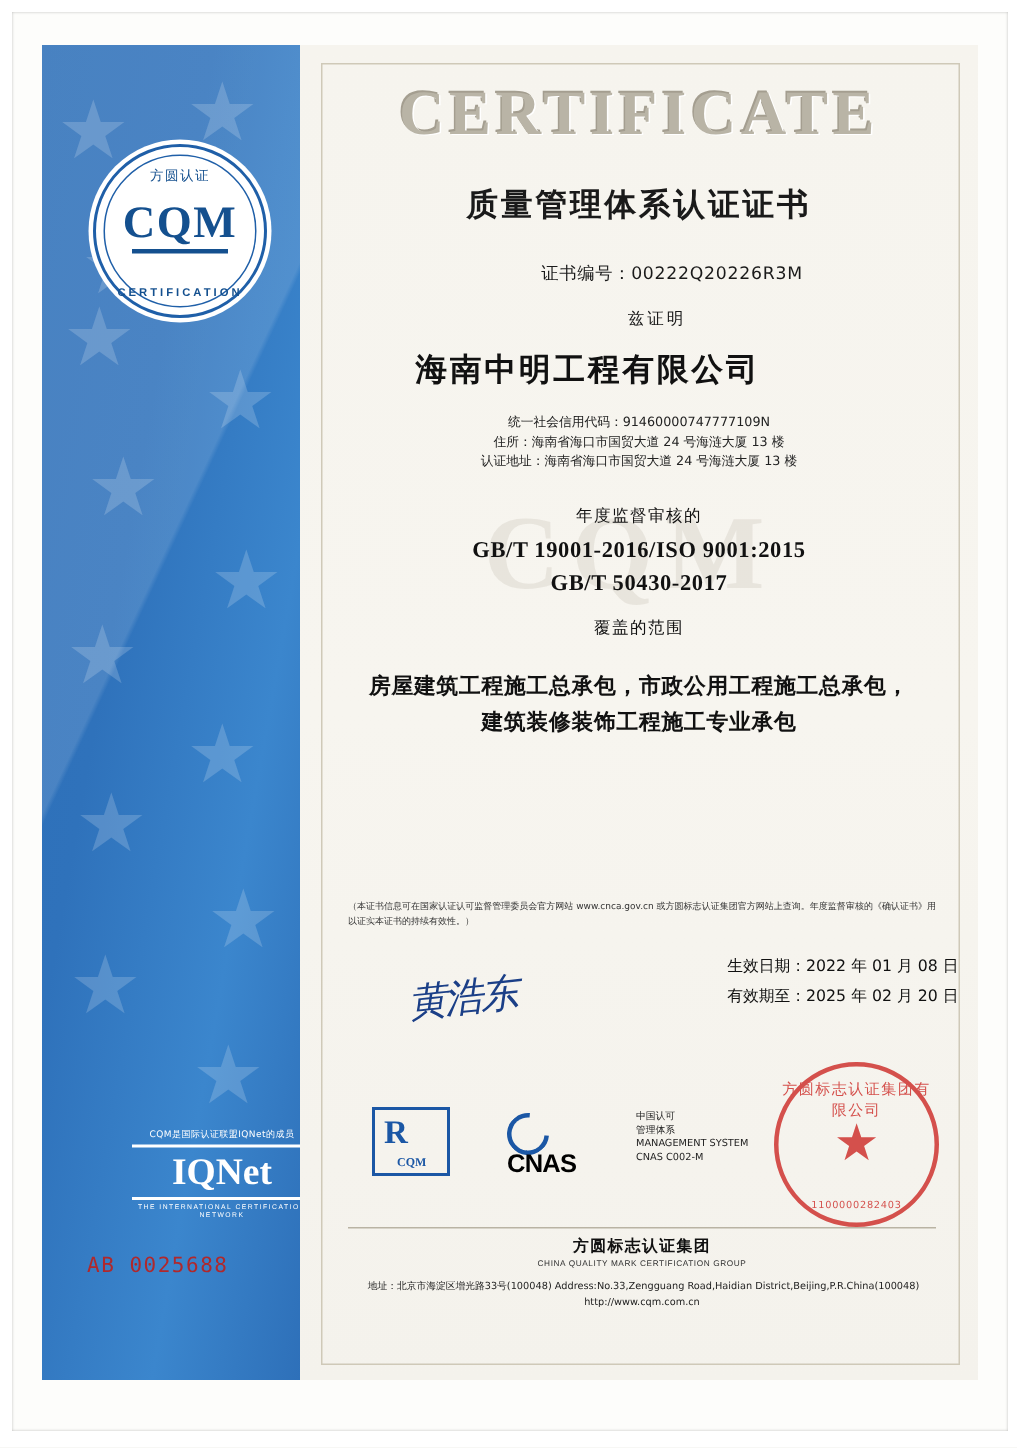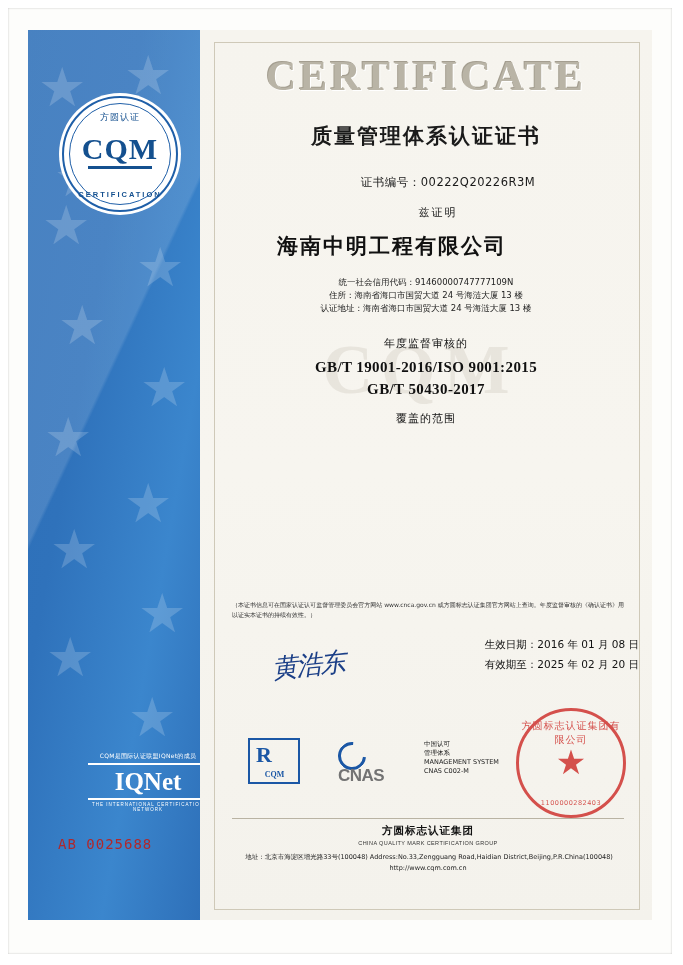--- a/index.html
+++ b/index.html
@@ -371,21 +371,21 @@
     border-right-color: transparent;
     transform: rotate(-40deg);
   }
   .cnas .word {
     position: absolute;
     left: 0;
     top: 24px;
     font-family: "Liberation Sans", sans-serif;
     font-size: 17px;
     font-weight: bold;
-    color: #737373;
+    color: #000000;
     letter-spacing: -0.5px;
   }
   .cnas-text {
     position: absolute;
     left: 404px;
     top: 740px;
     font-family: "DejaVu Sans", sans-serif;
     font-size: 6.5px;
     color: #222222;
     line-height: 9px;
@@ -530,27 +530,31 @@
     <div>认证地址：海南省海口市国贸大道 24 号海涟大厦 13 楼</div>
   </div>
 
   <div class="conform-label">年度监督审核的</div>
   <div class="std-lines">
     <div>GB/T 19001-2016/ISO 9001:2015</div>
     <div>GB/T 50430-2017</div>
   </div>
 
   <div class="scope-label">覆盖的范围</div>
+  <div class="scope-text">
+    <div>房屋建筑工程施工总承包，市政公用工程施工总承包，</div>
+    <div>建筑装修装饰工程施工专业承包</div>
+  </div>
 
   <div class="note">（本证书信息可在国家认证认可监督管理委员会官方网站 www.cnca.gov.cn 或方圆标志认证集团官方网站上查询。年度监督审核的《确认证书》用以证实本证书的持续有效性。）</div>
 
   <div class="signature">黄浩东</div>
 
   <div class="dates">
-    <div>生效日期：2016 年 01 月 08 日</div>
+    <div>生效日期：2022 年 01 月 08 日</div>
     <div>有效期至：2025 年 02 月 20 日</div>
   </div>
 
   <div class="logo-r">
     <div class="r">R</div>
     <div class="cqm-sm">CQM</div>
   </div>
 
   <div class="cnas">
     <div class="swirl"></div>

